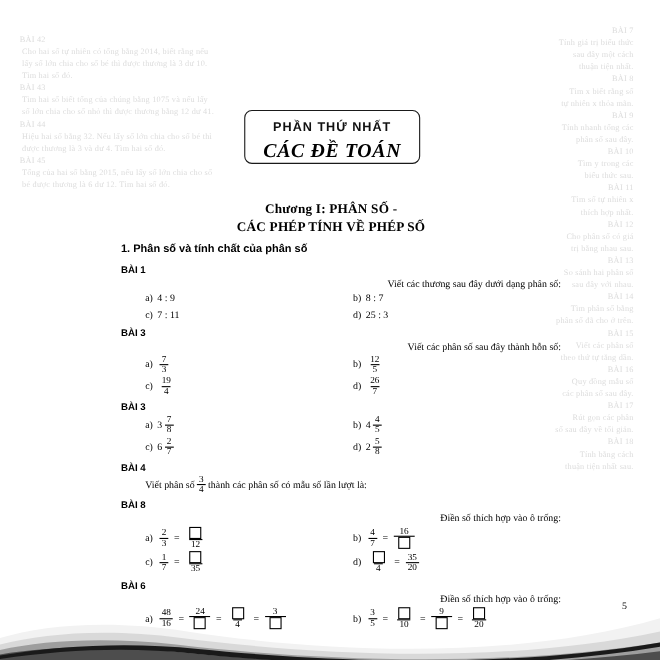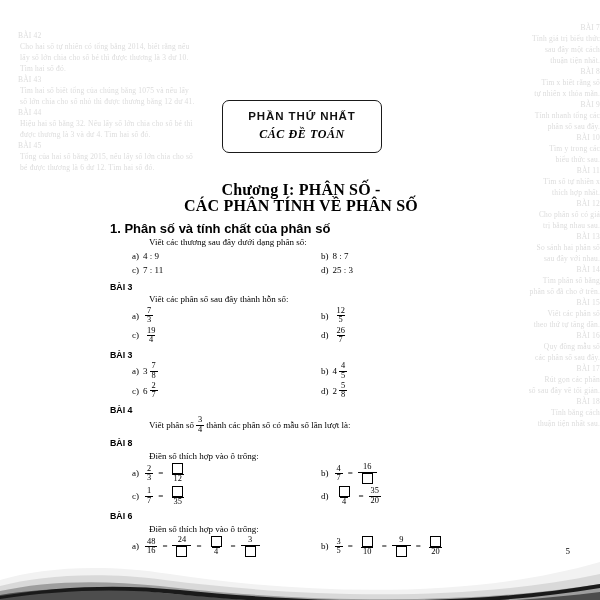--- a/index.html
+++ b/index.html
@@ -42,80 +42,81 @@
     height: 560px;
   }
   
   .title-box {
     position: absolute;
     left: 140px;
     top: 86px;
     width: 150px;
     border: 1.6px solid #1a1a1a;
     border-radius: 7px;
-    padding: 9px 4px 10px 4px;
+    padding: 9px 4px 0 4px;
     text-align: center;
     background: transparent;
   }
   .title-box .line1 {
     font-size: 11.5px;
     letter-spacing: .9px;
     color: #111;
     font-family: "Liberation Sans", sans-serif;
     font-weight: 600;
   }
   .title-box .line2 {
-    font-size: 12px;
+    font-size: 18px;
     font-weight: bold;
     font-style: italic;
     letter-spacing: .6px;
     margin-top: 5px;
     color: #000;
     font-family: "Liberation Serif", serif;
   }
   .chapter {
     position: absolute;
     left: 0;
     top: 168px;
     width: 438px;
     text-align: center;
     font-family: "Liberation Serif", serif;
     font-weight: bold;
-    font-size: 16px;
+    font-size: 12px;
     line-height: 16px;
     color: #000;
     letter-spacing: .2px;
   }
   .section-head {
     position: absolute;
     left: 28px;
     top: 207px;
     font-family: "Liberation Sans", sans-serif;
     font-weight: bold;
-    font-size: 13px;
+    font-size: 10px;
     color: #000;
   }
   .body {
     position: absolute;
     left: 28px;
     top: 222px;
     width: 400px;
     font-size: 9px;
     line-height: 12.6px;
     color: #000;
   }
   .ex-title {
     font-family: "Liberation Sans", sans-serif;
     font-weight: bold;
     font-size: 8.8px;
     margin-top: 3px;
   }
   .ex-text {
-    margin-left: 39px;
+    margin-left: 22px;
     font-size: 9px;
+    text-align: right;
   }
   .items {
     margin-left: 22px;
     display: flex;
     flex-wrap: wrap;
   }
   .item {
     width: 50%;
     display: flex;
     align-items: center;
@@ -196,21 +197,21 @@
 BÀI 43
  Tìm hai số biết tổng của chúng bằng 1075 và nếu lấy
  số lớn chia cho số nhỏ thì được thương bằng 12 dư 41.
 BÀI 44
  Hiệu hai số bằng 32. Nếu lấy số lớn chia cho số bé thì
  được thương là 3 và dư 4. Tìm hai số đó.
 BÀI 45
  Tổng của hai số bằng 2015, nếu lấy số lớn chia cho số
  bé được thương là 6 dư 12. Tìm hai số đó.</div>
 
-  <div class="ghost ghost-right" style="right:0; top:22px; width:120px;">BÀI 7
+  <div class="ghost ghost-right" style="right:24px; top:22px; width:120px;">BÀI 7
  Tính giá trị biểu thức
  sau đây một cách
  thuận tiện nhất.
 BÀI 8
  Tìm x biết rằng số
  tự nhiên x thỏa mãn.
 BÀI 9
  Tính nhanh tổng các
  phân số sau đây.
 BÀI 10
@@ -243,27 +244,28 @@
 
   <div class="sheet">
 
     <div class="title-box">
       <div class="line1">PHẦN THỨ NHẤT</div>
       <div class="line2">CÁC ĐỀ TOÁN</div>
     </div>
 
     <div class="chapter">
       <div>Chương I: PHÂN SỐ -</div>
-      <div>CÁC PHÂN TÍNH VỀ PHÂN SỐ</div>
+      <div>CÁC PHÉP TÍNH VỀ PHÉP SỐ</div>
     </div>
 
     <div class="section-head">1. Phân số và tính chất của phân số</div>
 
     <div class="body">
 
+      <div class="ex-title">BÀI 1</div>
       <div class="ex-text">Viết các thương sau đây dưới dạng phân số:</div>
       <div class="items">
         <div class="item">
           <span class="lbl">a)</span>
           <span>4 : 9</span>
         </div>
         <div class="item">
           <span class="lbl">b)</span>
           <span>8 : 7</span>
         </div>

